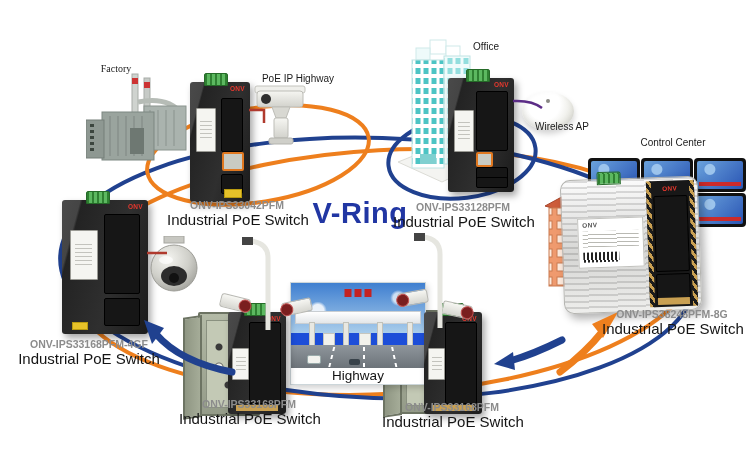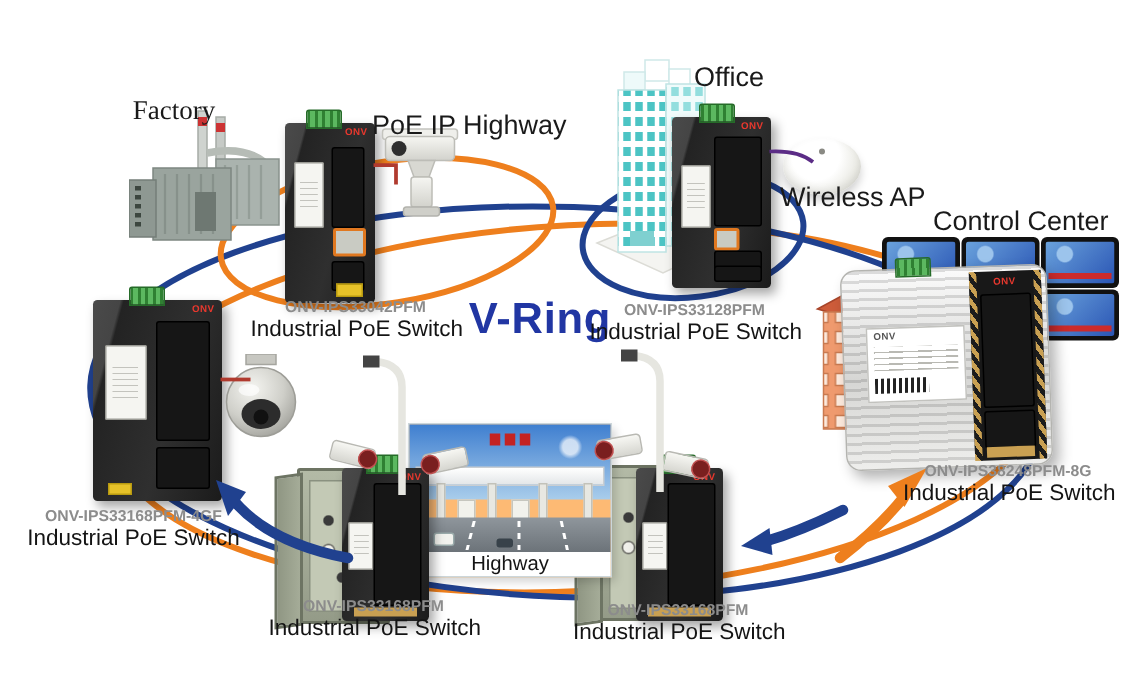--- a/index.html
+++ b/index.html
@@ -1,21 +1,21 @@
 <!DOCTYPE html>
 <html><head>
 <meta charset="utf-8">
 <style>
   html,body{margin:0;padding:0;background:#fff;}
   #canvas{position:relative;width:750px;height:457px;background:#fff;overflow:hidden;
           font-family:"Liberation Sans",sans-serif;}
   svg{display:block;}
   .abs{position:absolute;}
   
-  .lbl{position:absolute;z-index:6;font-size:18px;color:#1a1a1a;text-align:center;white-space:nowrap;}
+  .lbl{position:absolute;z-index:6;font-size:10px;color:#1a1a1a;text-align:center;white-space:nowrap;}
   .swlbl{position:absolute;z-index:6;text-align:center;line-height:1.15;white-space:nowrap;}
   .model{font-size:10.5px;font-weight:700;color:#8c8c8c;}
   .swname{font-size:15px;color:#141414;}
   .title{position:absolute;z-index:6;font-size:29px;font-weight:800;color:#2136a3;letter-spacing:.5px;text-align:center;}
   .subtitle{position:absolute;z-index:6;font-size:15px;font-weight:700;color:#6b2423;text-align:center;}
   
   .bsw{position:absolute;z-index:3;border-radius:3px;
        background:linear-gradient(105deg,#4a4a4a 0%,#454545 15%,#232323 17%,#2f2f2f 58%,#1b1b1b 100%);
        box-shadow:3px 4px 7px rgba(0,0,0,.35);}
   .term{position:absolute;top:-9px;width:22px;height:11px;border-radius:2px 2px 0 0;
@@ -58,21 +58,21 @@
       background:linear-gradient(180deg,#b3baa6,#949b88);}
   .cab::before{content:"";position:absolute;left:-17px;top:1px;width:15px;height:98px;border:2px solid #6d7463;
       background:linear-gradient(90deg,#8f9683,#a5ac98);transform:skewY(-8deg);transform-origin:right center;}
   .cab .inner{position:absolute;inset:6px;background:#c3c9b5;border:1px solid #8a9180;
       background-image:radial-gradient(circle at 12px 26px,#3a3a3a 3px,transparent 4px),
                        radial-gradient(circle at 30px 26px,#3a3a3a 3px,transparent 4px),
                        radial-gradient(circle at 12px 46px,#f0f0ea 3px,#6f6f69 4px,transparent 5px),
                        radial-gradient(circle at 30px 46px,#f0f0ea 3px,#6f6f69 4px,transparent 5px),
                        radial-gradient(circle at 21px 64px,#3a3a3a 3px,transparent 4px);}
   
-  .hwy{position:absolute;z-index:3;left:272px;top:282px;width:134px;height:101px;background:#fdba74;
+  .hwy{position:absolute;z-index:3;left:290px;top:282px;width:134px;height:101px;background:#1d4ed8;
       border:1px solid #ccd6da;box-shadow:2px 3px 6px rgba(0,0,0,.18);}
   .hwy .sky{position:absolute;left:0;right:0;top:0;height:50px;background:
       radial-gradient(circle at 20% 55%,rgba(255,255,255,.85) 0 6px,transparent 9px),
       radial-gradient(circle at 80% 30%,rgba(255,255,255,.7) 0 5px,transparent 8px),
       linear-gradient(180deg,#3f7fd0,#a9cdeb);}
   .hwy .chars{position:absolute;left:50%;top:6px;transform:translateX(-50%);display:flex;gap:3px;}
   .hwy .chars i{width:7px;height:8px;background:#c42222;display:block;}
   .hwy .canopy{position:absolute;left:4px;right:4px;top:28px;height:11px;background:linear-gradient(180deg,#ffffff,#e3e6e8);
       border:1px solid #c9ced2;}
   .hwy .col{position:absolute;top:39px;width:4px;height:24px;background:#e8e8e2;border:1px solid #c2c2ba;}

